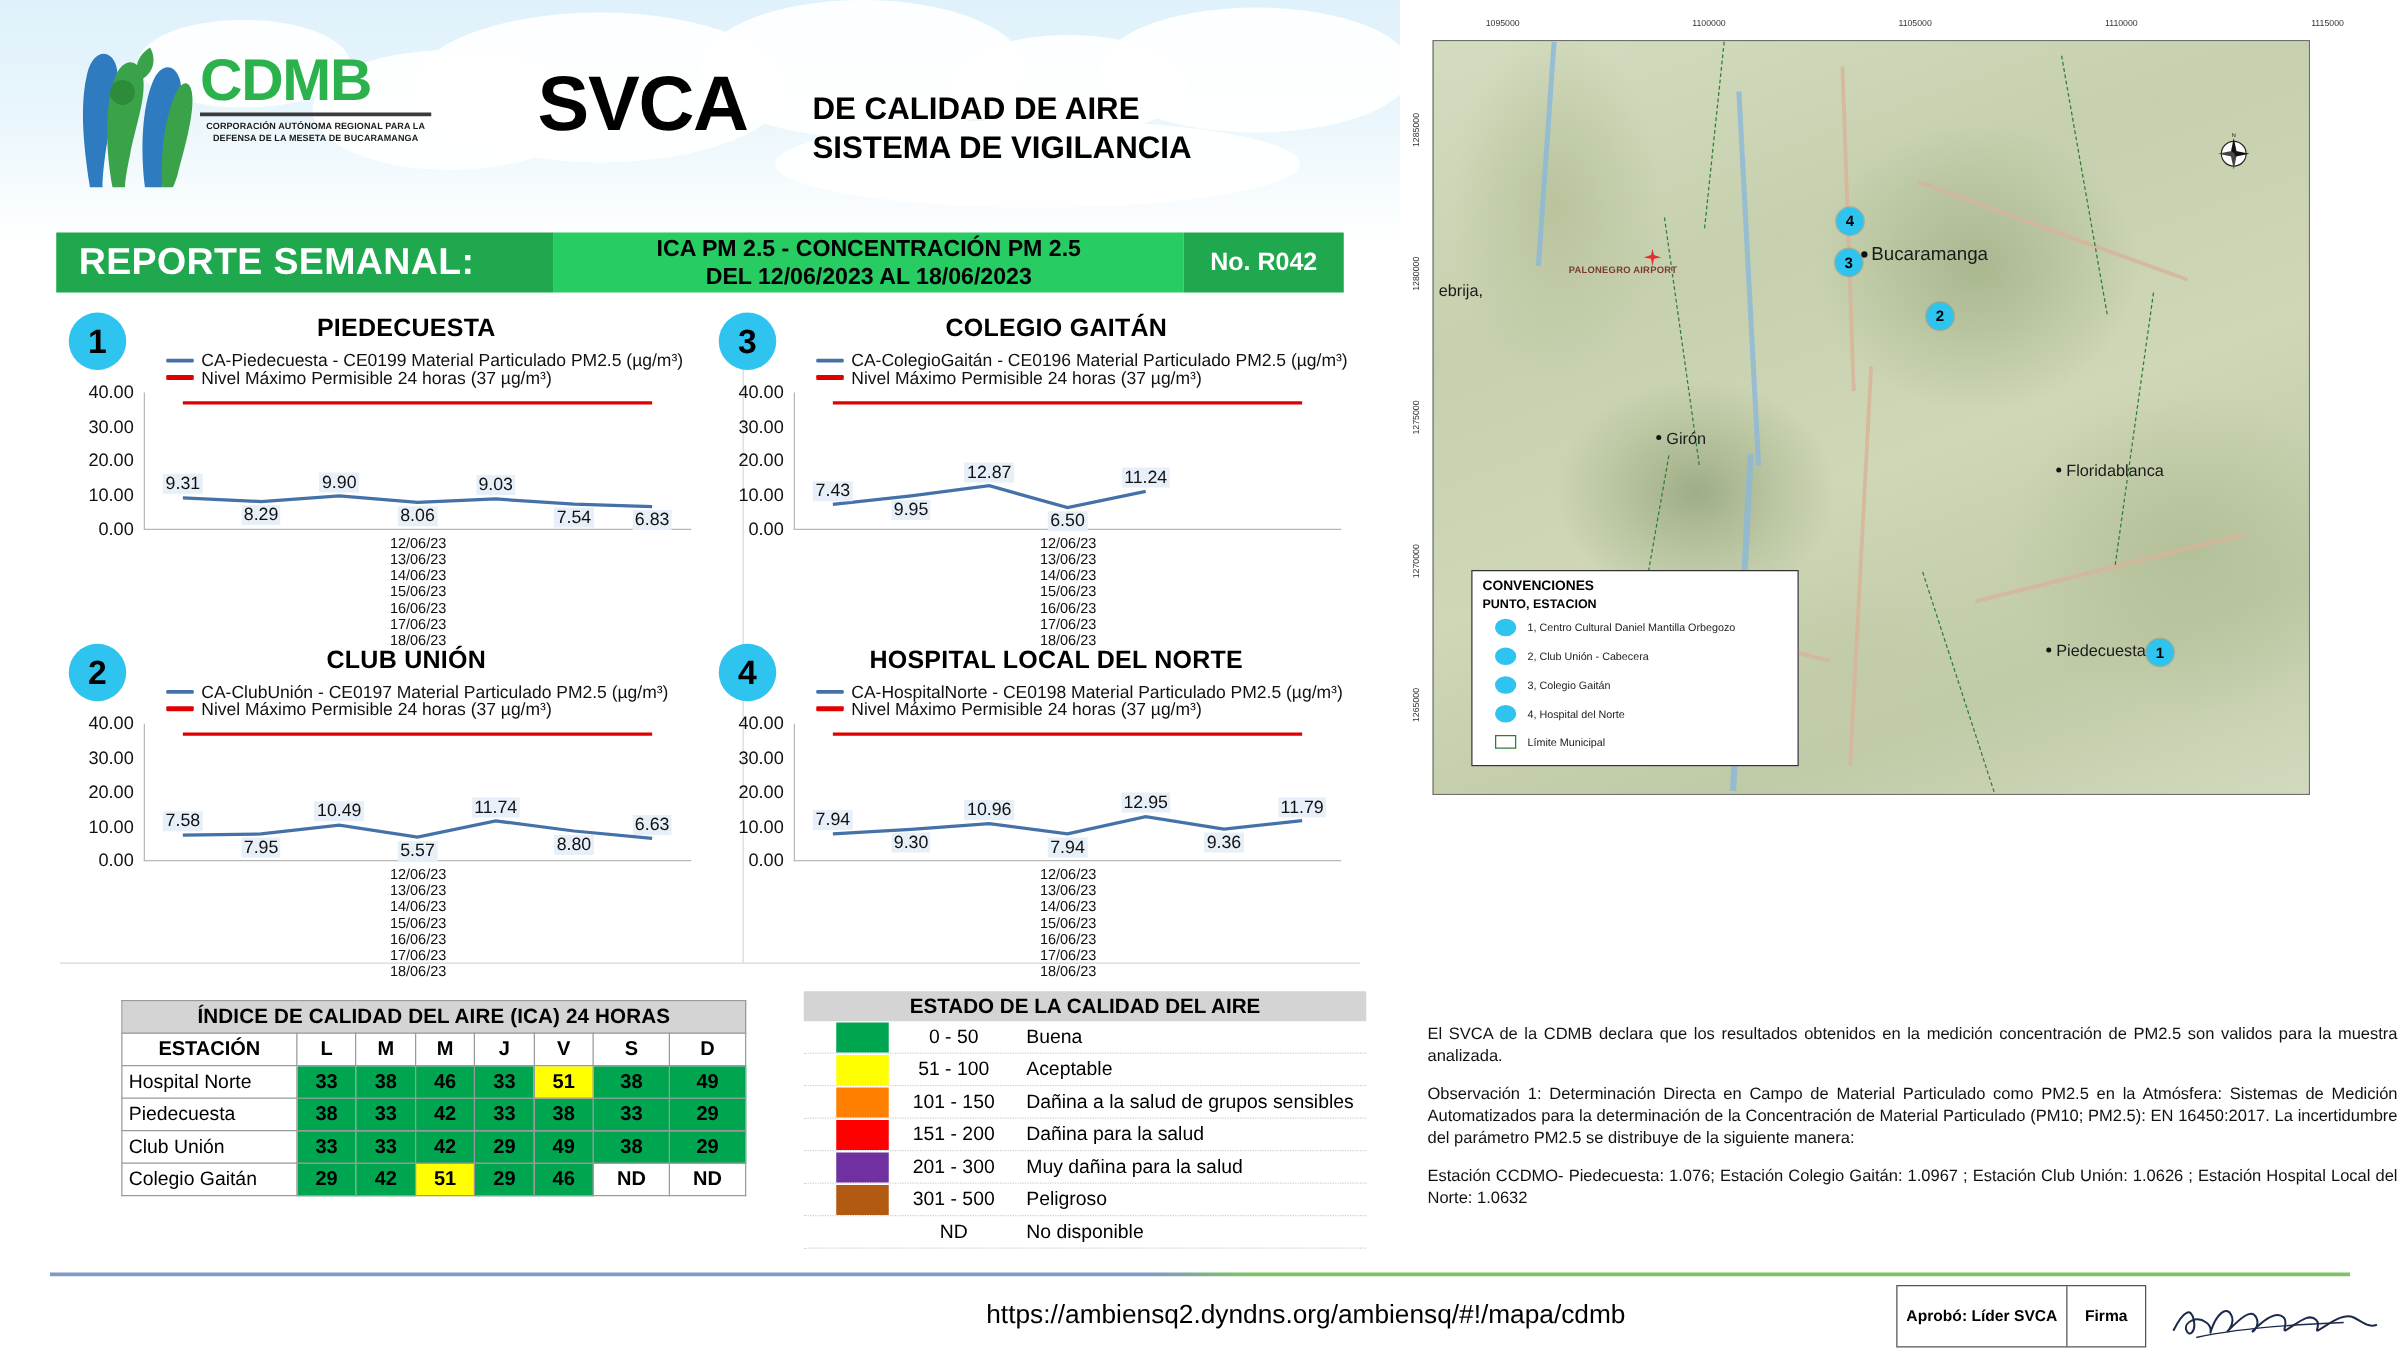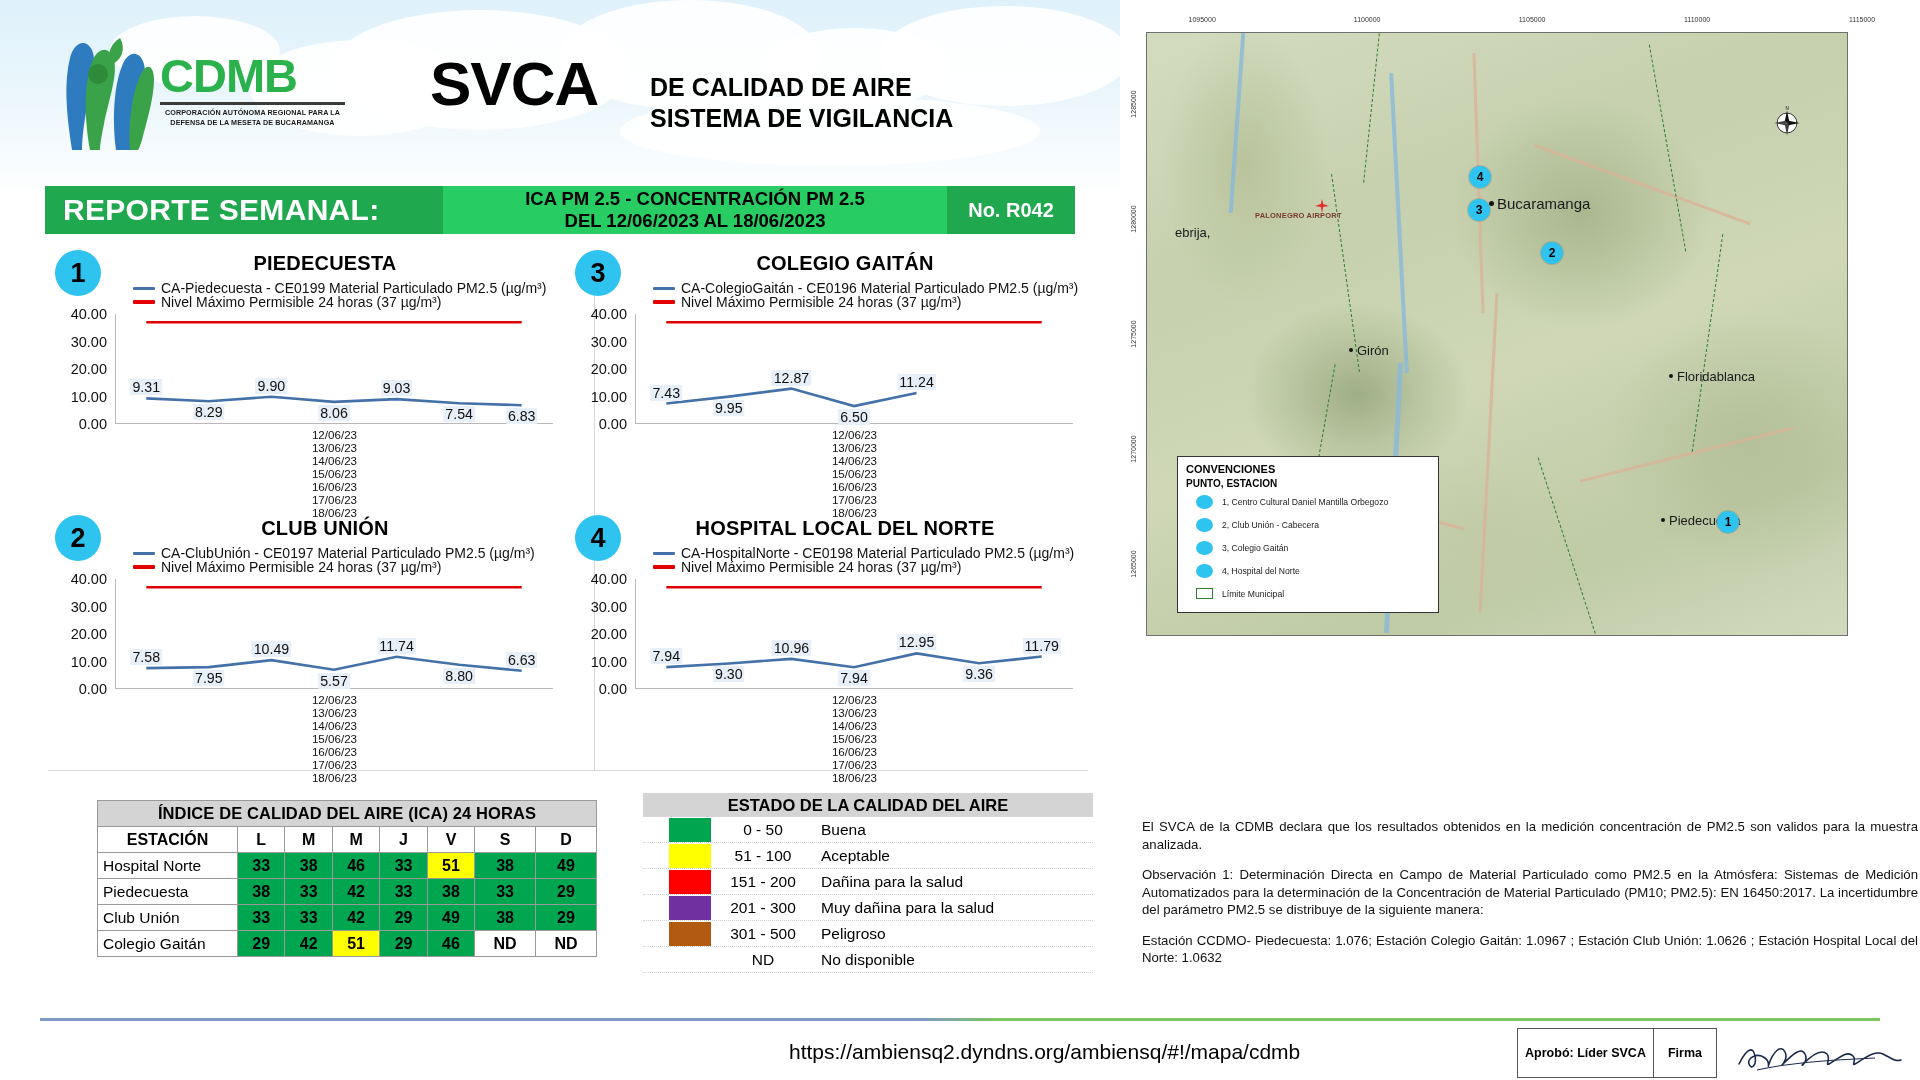--- a/index.html
+++ b/index.html
@@ -22,21 +22,21 @@
   .c2 { width: 220px; height: 96px; left: 250px; top: 40px; }
   .c3 { width: 260px; height: 110px; left: 560px; top: 0px; }
   .c4 { width: 190px; height: 80px; left: 760px; top: 28px; }
   .c5 { width: 250px; height: 100px; left: 880px; top: 6px; }
   .c6 { width: 170px; height: 70px; left: 110px; top: 16px; }
   .c7 { width: 420px; height: 70px; left: 620px; top: 96px; }
 
   
   .logo { position: absolute; left: 60px; top: 32px; width: 300px; height: 118px; }
   .logo-mark { position: absolute; left: 0; top: 0; width: 95px; height: 118px; }
-  .logo-text { position: absolute; left: 100px; top: 20px; width: 200px; }
+  .logo-text { position: absolute; left: 100px; top: 8px; width: 200px; }
   .logo-cdmb {
     font-size: 47px; font-weight: bold; color: #2bb24c; letter-spacing: -1px;
     line-height: 48px;
   }
   .logo-rule { width: 185px; height: 3px; background: #3b3b3b; margin-top: 2px; }
   .logo-sub {
     font-size: 7.2px; font-weight: bold; color: #1a1a1a; line-height: 10px;
     text-align: center; width: 185px; margin-top: 3px; letter-spacing: .1px;
   }
 
@@ -155,21 +155,21 @@
   .mtick { position:absolute; font-size:7px; color:#333; transform:translateX(-50%); }
   .mleft { position:absolute; left:2px; top:18px; width:16px; bottom:18px; }
   .mlt { position:absolute; font-size:7px; color:#333; writing-mode:vertical-rl; transform:translateY(-50%) rotate(180deg); }
   .mpt {
     position:absolute; width:22px; height:22px; border-radius:50%;
     background:#2fc3f0; color:#000; font-size:12px; font-weight:bold;
     display:flex; align-items:center; justify-content:center;
     transform:translate(-50%,-50%); box-shadow:0 0 0 1px rgba(0,0,0,.12);
   }
   .mcity { position:absolute; font-size:15px; font-weight:500; color:#1a1a1a; white-space:nowrap; }
-  .mcity.small { font-size:13px;margin-left:24px; }
+  .mcity.small { font-size:13px; }
   .msmall { position:absolute; font-size:7.5px; color:#7a3b2e; font-weight:bold; letter-spacing:.2px; }
   .river { position:absolute; background:#89b8d8; opacity:.8; }
   .road { position:absolute; background:#d8b49a; opacity:.85; }
   .bdry { position:absolute; border-left:1.5px dashed #2e7d32; }
 
   .compass { position:absolute; right:42px; top:72px; width:36px; height:36px; }
 
   .convenciones {
     position:absolute; left:30px; bottom:22px; width:262px;
     background:#fff; border:1px solid #333; padding:6px 8px 8px 8px;
@@ -504,20 +504,25 @@
           <div class="sw" style="background: rgb(0, 165, 80);"></div>
           <div class="rng">0 - 50</div>
           <div class="dsc">Buena</div>
         </div>
         <div class="estado-row">
           <div class="sw" style="background: rgb(255, 255, 0);"></div>
           <div class="rng">51 - 100</div>
           <div class="dsc">Aceptable</div>
         </div>
         <div class="estado-row">
+          <div class="sw" style="background: rgb(255, 127, 0);"></div>
+          <div class="rng">101 - 150</div>
+          <div class="dsc">Dañina a la salud de grupos sensibles</div>
+        </div>
+        <div class="estado-row">
           <div class="sw" style="background: rgb(255, 0, 0);"></div>
           <div class="rng">151 - 200</div>
           <div class="dsc">Dañina para la salud</div>
         </div>
         <div class="estado-row">
           <div class="sw" style="background: rgb(112, 48, 160);"></div>
           <div class="rng">201 - 300</div>
           <div class="dsc">Muy dañina para la salud</div>
         </div>
         <div class="estado-row">

